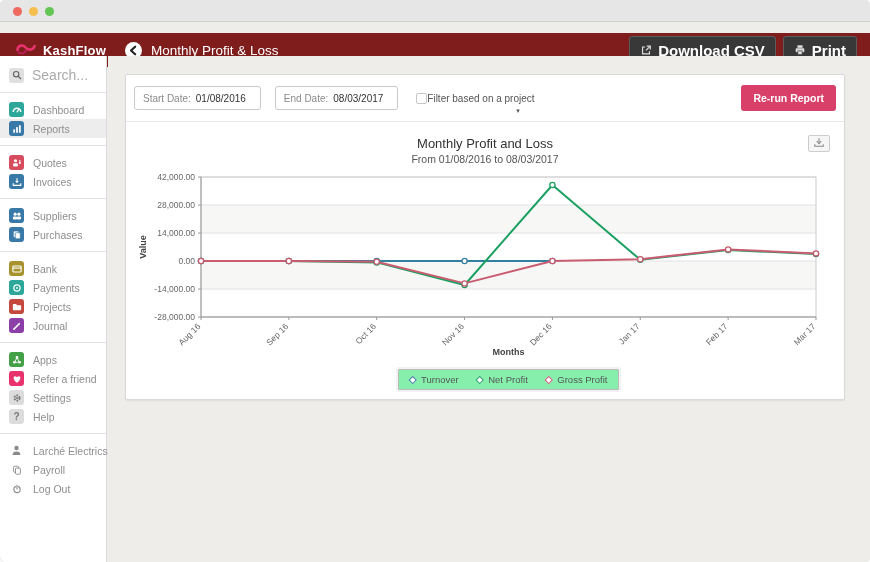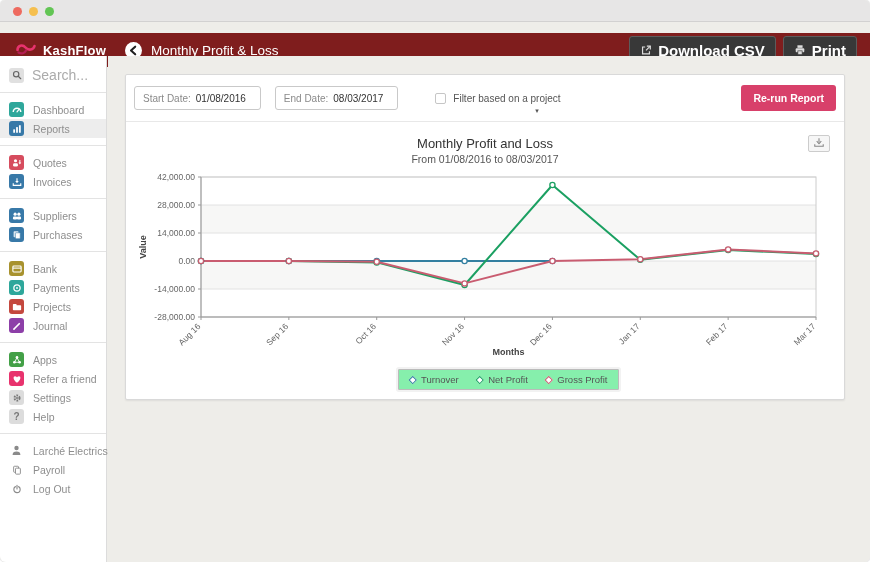--- a/index.html
+++ b/index.html
@@ -41,21 +41,21 @@
 
   
   .main { position:absolute; top:56px; left:108px; right:0; bottom:0; background:#eeede9; }
   .panel { position:absolute; left:17px; top:18px; width:720px; height:326px; background:#fff; border:1px solid #d9d9d9; border-radius:2px; box-shadow:0 1px 2px rgba(0,0,0,.07); }
 
   
   .filterbar { display:flex; align-items:center; height:47px; padding:0 8px; border-bottom:1px solid #e8e8e8; }
   .date-box { display:flex; align-items:center; gap:5px; border:1px solid #c9c9c9; border-radius:3px; height:24px; padding:0 8px; margin-right:14px; background:#fff; }
   .date-label { font-size:10px; color:#8a8a8a; white-space:nowrap; }
   .date-value { font-size:10px; color:#333; border:none; outline:none; width:56px; font-family:inherit; }
-  .proj-filter { display:flex; align-items:center; gap:7px; margin-left:23px; position:relative;text-align:center; }
+  .proj-filter { display:flex; align-items:center; margin-left:4px; position:relative;text-align:center; }
   .checkbox { width:11px; height:11px; border:1px solid #c6c6c6; border-radius:2px; background:#fff; cursor:pointer; }
   .proj-label { font-size:10px; color:#555; }
   .proj-caret { position:absolute; left:100px; top:14px; font-size:7px; color:#555; cursor:pointer; }
   .spacer { flex:1; }
   .rerun-btn { background:#d8406a; color:#fff; border:none; border-radius:3px; font-size:10.5px; font-weight:bold; padding:7px 12px; cursor:pointer; font-family:inherit; }
 
   
   .chart-block { position:relative; padding-top:14px; }
   .chart-export { position:absolute; top:13px; right:14px; width:22px; height:17px; background:#f6f6f6; border:1px solid #ccc; border-radius:2px; cursor:pointer; display:flex; align-items:center; justify-content:center; padding:0; }
   .chart-title { text-align:center; font-size:13px; color:#333; }

